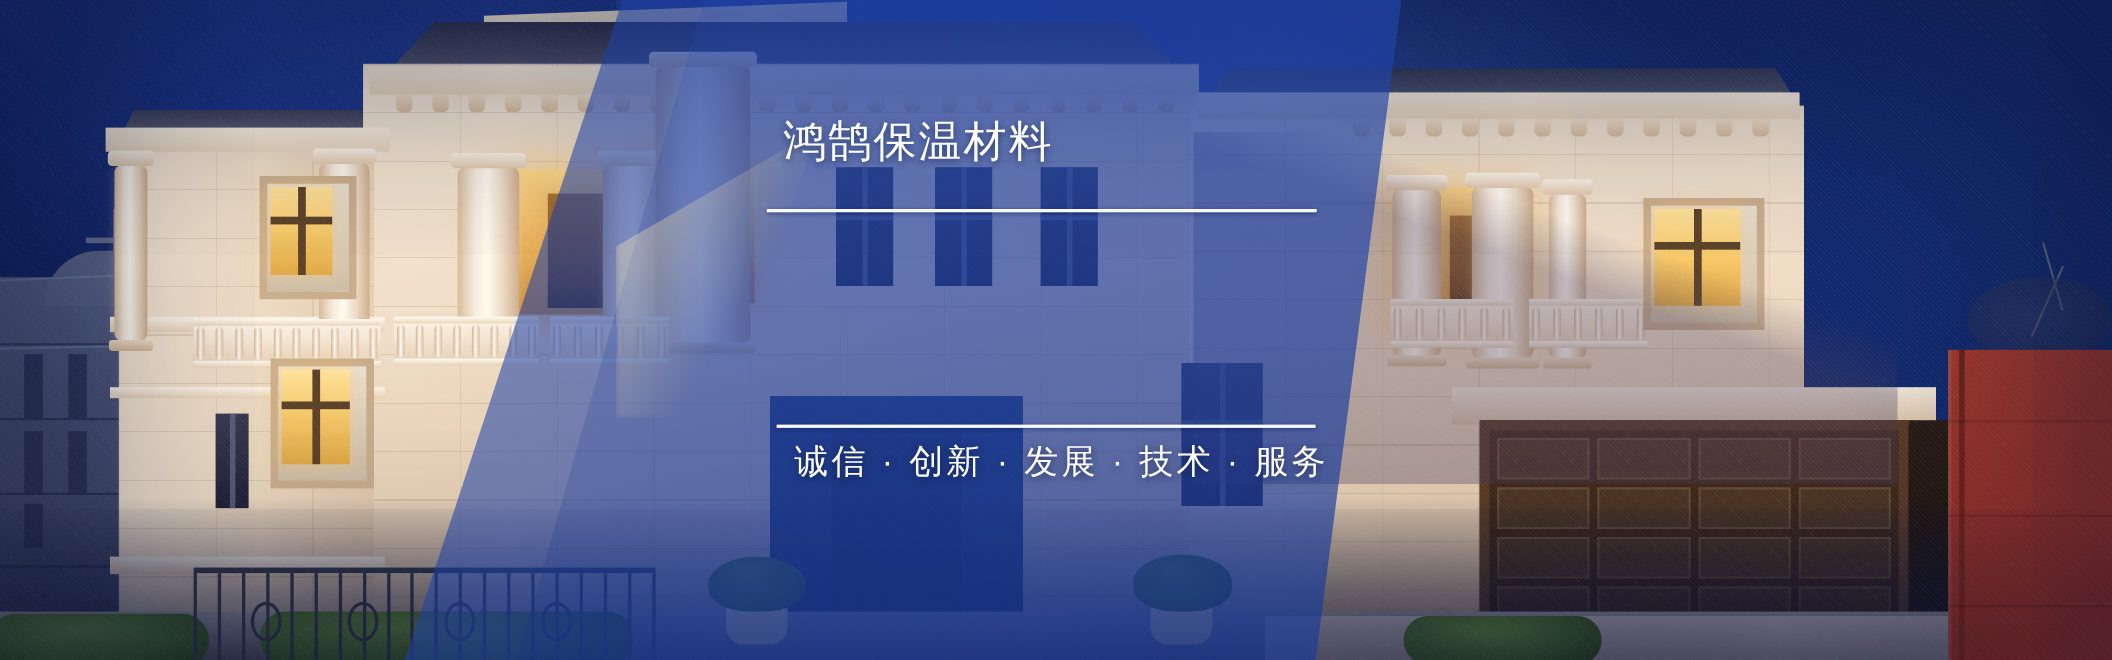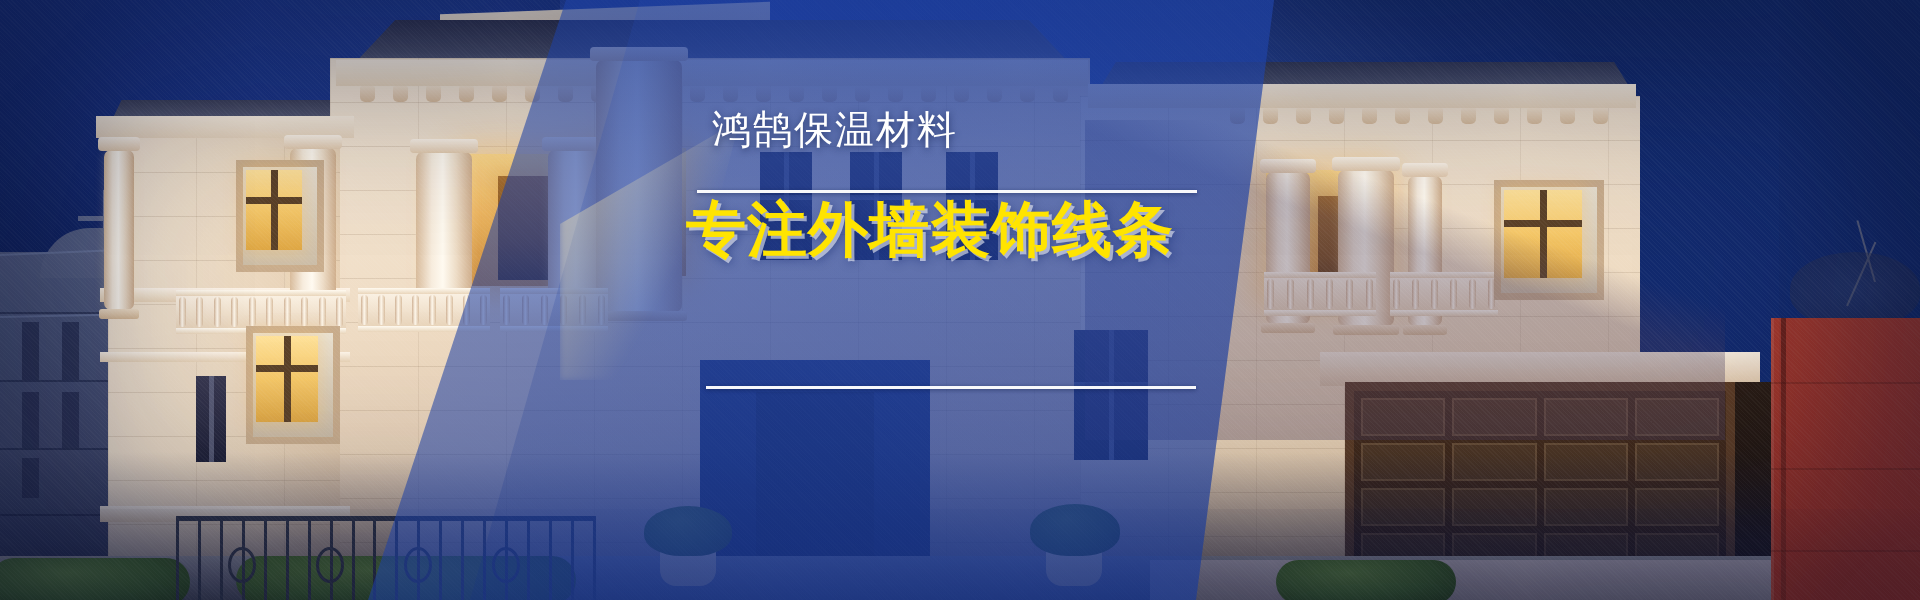--- a/index.html
+++ b/index.html
@@ -665,20 +665,20 @@
     <div class="flare"></div>
   </div>
 
   <div class="content">
 
     <div class="brand">鸿鹄保温材料</div>
 
     <div class="rule-top"></div>
 
     <div class="headline">
-      <span class="l2">专注外墙装饰线条</span>
     </div>
 
     <div class="rule-bot"></div>
 
+    <div class="tagline">诚信 · 创新 · 发展 · 技术 · 服务</div>
   </div>
 
 </div>
 
 </body></html>

